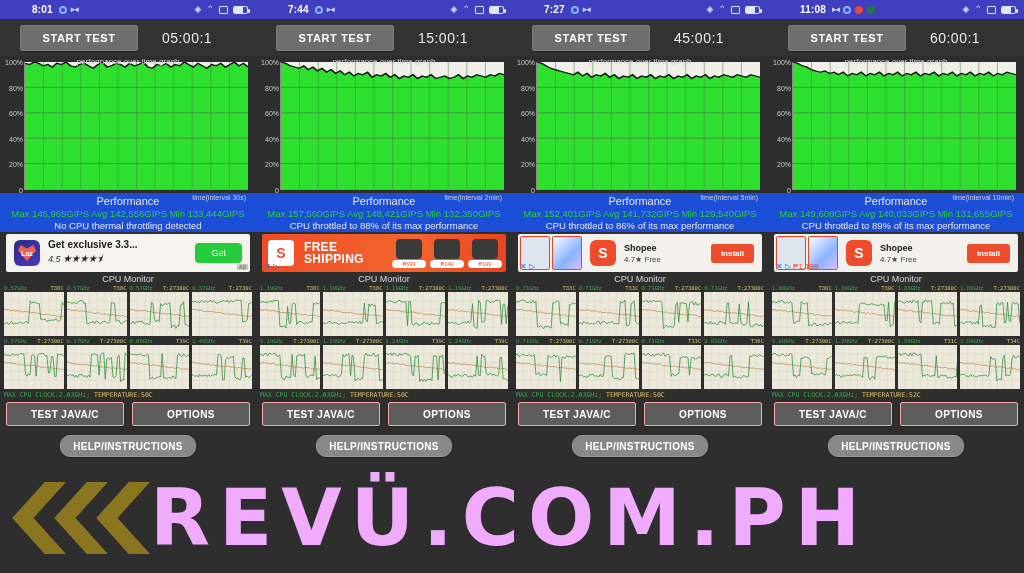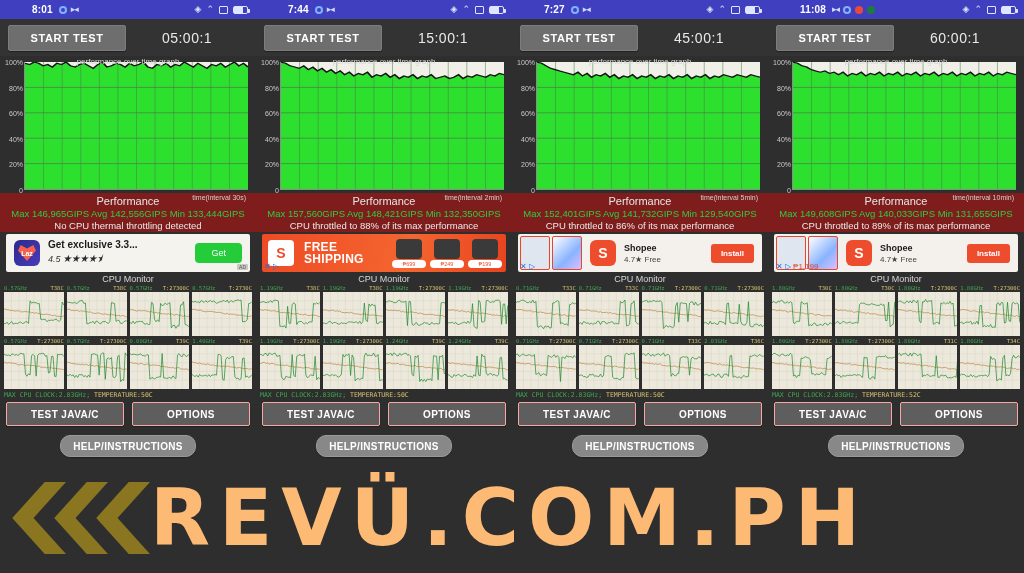--- a/index.html
+++ b/index.html
@@ -17,21 +17,21 @@
     display: flex; align-items: center; justify-content: flex-start;
     pointer-events: none; z-index: 0;
   }
   .wm-chevrons { display: flex; margin-left: 10px; }
   .wm-chev {
     width: 56px; height: 72px; margin-right: -14px;
     background: #8a7521;
     clip-path: polygon(62% 0%, 100% 0%, 42% 50%, 100% 100%, 62% 100%, 4% 50%);
   }
   .wm-text {
-    font-size: 78px; font-weight: bold; color: #fdba74;
+    font-size: 78px; font-weight: bold; color: #f0abfc;
     letter-spacing: 9px; margin-left: 14px; line-height: 1;
     font-family: "DejaVu Sans", sans-serif;
   }
 
   
   .panels { position: relative; display: flex; width: 1024px; height: 573px; z-index: 2; }
   .panel { width: 256px; height: 524px; position: relative; background: transparent; }
   .panel-inner { position: absolute; left: 0; top: 0; width: 256px; }
 
   
@@ -50,21 +50,21 @@
   .ic-loc { font-size: 9px; color: #dfe4ff; }
   .ic-wifi { font-size: 9px; color: #dfe4ff; }
   .ic-sq { width: 9px; height: 8px; border: 1px solid #dfe4ff; border-radius: 1px; }
   .ic-batt {
     width: 15px; height: 8px; border: 1px solid #dfe4ff; border-radius: 2px;
     position: relative; background: linear-gradient(to right,#dfe4ff 70%, transparent 70%);
   }
   .ic-batt:after { content:""; position:absolute; right:-3px; top:2px; width:2px;height:4px;background:#dfe4ff;border-radius:0 1px 1px 0;}
 
   
-  .topbar { height: 37px; background: #333333; display: flex; align-items: center; padding: 0 8px; }
+  .topbar { height: 37px; background: #333333; display: flex; align-items: center; padding: 0 20px; }
   .btn-start {
     width: 118px; height: 26px; background: #6e6e6e; color: #ffffff;
     border: 1px solid #7d7d7d; border-radius: 2px;
     font-size: 11px; font-weight: bold; letter-spacing: .6px;
     display: flex; align-items: center; justify-content: center;
     box-shadow: 0 1px 1px rgba(0,0,0,.35);
   }
   .timer { flex: 1; text-align: center; color: #e8e8e8; font-size: 14px; letter-spacing: .5px; }
 
   
@@ -82,21 +82,21 @@
     position: absolute; left: 0; right: 0; top: 0; bottom: 0;
     background: #262626; border-left: 1px solid #8c8c8c; border-bottom: 1px solid #8c8c8c;
     overflow: hidden;
   }
   .plot svg { position:absolute; left:0; top:0; width:100%; height:100%; display:block;}
   .axis-x {
     position: absolute; right: 2px; bottom: -11px; font-size: 7px; color: #d0d0d0;
   }
 
   
-  .perf { background: #7f1d1d; padding: 2px 0 1px; text-align: center; }
+  .perf { background: #1d4ed8; padding: 2px 0 1px; text-align: center; }
   .perf-title { font-size: 11px; color: #e6e6e6; }
   .perf-line { font-size: 9.5px; color: #2ecc40; margin-top: 1px; white-space: nowrap; }
   .perf-note { font-size: 9.5px; color: #e8e8e8; margin-top: 1px; }
 
   
   .ad {
     height: 38px; margin: 2px 6px 0; background: #f2efe9; border-radius: 2px;
     display: flex; align-items: center; overflow: hidden; position: relative;
   }
   .ad-laz { background: #f5f3ee; }

